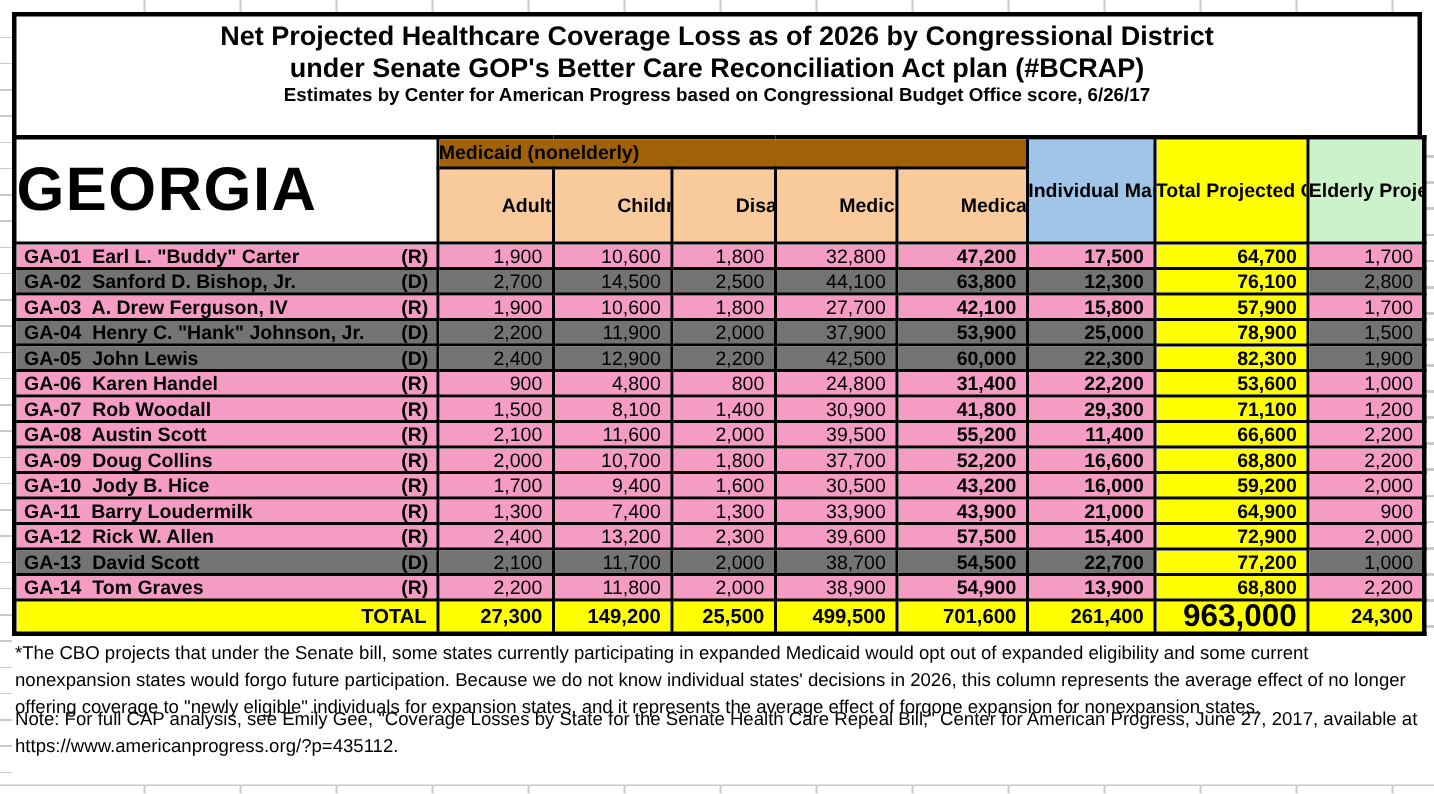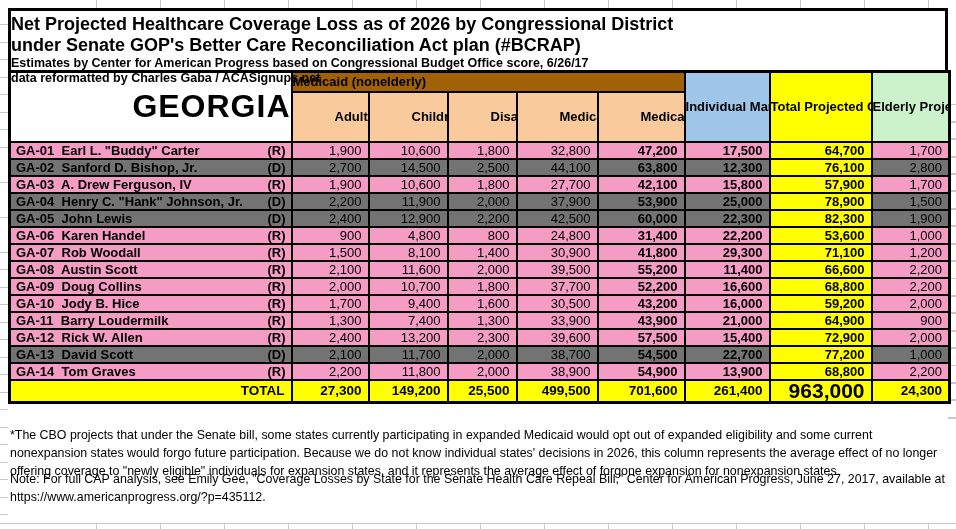--- a/index.html
+++ b/index.html
@@ -16,28 +16,28 @@
     background-image:repeating-linear-gradient(to bottom,transparent 0 16.5px,#c9c9c9 16.5px 17.5px); }
   .grid-right { position:absolute; left:948px; top:88px; width:8px; height:340px;
     background-image:repeating-linear-gradient(to bottom,transparent 0 15.5px,#c9c9c9 15.5px 17.4px); }
   .grid-bottom-line { position:absolute; left:0; top:523px; width:956px; height:1px; background:#c9c9c9; }
   .grid-bottom { position:absolute; left:0; top:524px; width:956px; height:5px;
     background-image:repeating-linear-gradient(to right,transparent 0 63px,#c9c9c9 63px 64px);
     background-position:33px 0; }
 
   .main { position:absolute; left:8px; top:8px; width:940px; }
 
-  .title-box { border:3px solid #000; border-bottom:none; background:#fff; text-align:left; padding-top:3px; height:62px; }
+  .title-box { border:3px solid #000; border-bottom:none; background:#fff; text-align:center; padding-top:3px; height:82px; }
   .title-l1,.title-l2 { font-size:18px; font-weight:bold; line-height:21px; }
   .title-l3,.title-l4 { font-size:12.5px; font-weight:bold; line-height:15px; }
 
   table.sheet { border-collapse:collapse; table-layout:fixed; width:940px; border:3px solid #000; }
   table.sheet td { border:2px solid #000; overflow:hidden; white-space:nowrap; }
 
-  td.georgia { background:#fff; text-align:right; font-weight:bold; font-size:32px; letter-spacing:1px; }
+  td.georgia { background:#fff; text-align:left; font-weight:bold; font-size:41px; letter-spacing:1px; }
   td.ghdr { background:#a16207; font-weight:bold; font-size:13px; height:20px; }
   td.subhdr { background:#f9cb9c; text-align:right; font-weight:bold; font-size:13px;
     line-height:15px; white-space:normal; height:50px; vertical-align:middle;padding-left:42px; }
   td.hdr-market { background:#9fc5e8; }
   td.hdr-total { background:#ffff00; }
   td.hdr-elderly { background:#ccf2cc; }
   td.tallhdr { text-align:center; font-weight:bold; font-size:13px; line-height:16px;
     white-space:normal; vertical-align:middle; }
 
   tbody td { height:15px; font-size:13px; line-height:15px; }
@@ -65,21 +65,20 @@
   <div class="grid-left"></div>
   <div class="grid-right"></div>
   <div class="grid-bottom-line"></div>
   <div class="grid-bottom"></div>
 
   <div class="main">
     <div class="title-box">
       <div class="title-l1">Net Projected Healthcare Coverage Loss as of 2026 by Congressional District</div>
       <div class="title-l2">under Senate GOP's Better Care Reconciliation Act plan (#BCRAP)</div>
       <div class="title-l3">Estimates by Center for American Progress based on Congressional Budget Office score, 6/26/17</div>
-      <div class="title-l4">data reformatted by Charles Gaba / ACASignups.net</div>
     </div>
 
     <table class="sheet">
       <colgroup>
         <col style="width:282px">
           <col style="width:77px">
           <col style="width:79px">
         <col style="width:69px">
           <col style="width:81px">
           <col style="width:87px">

